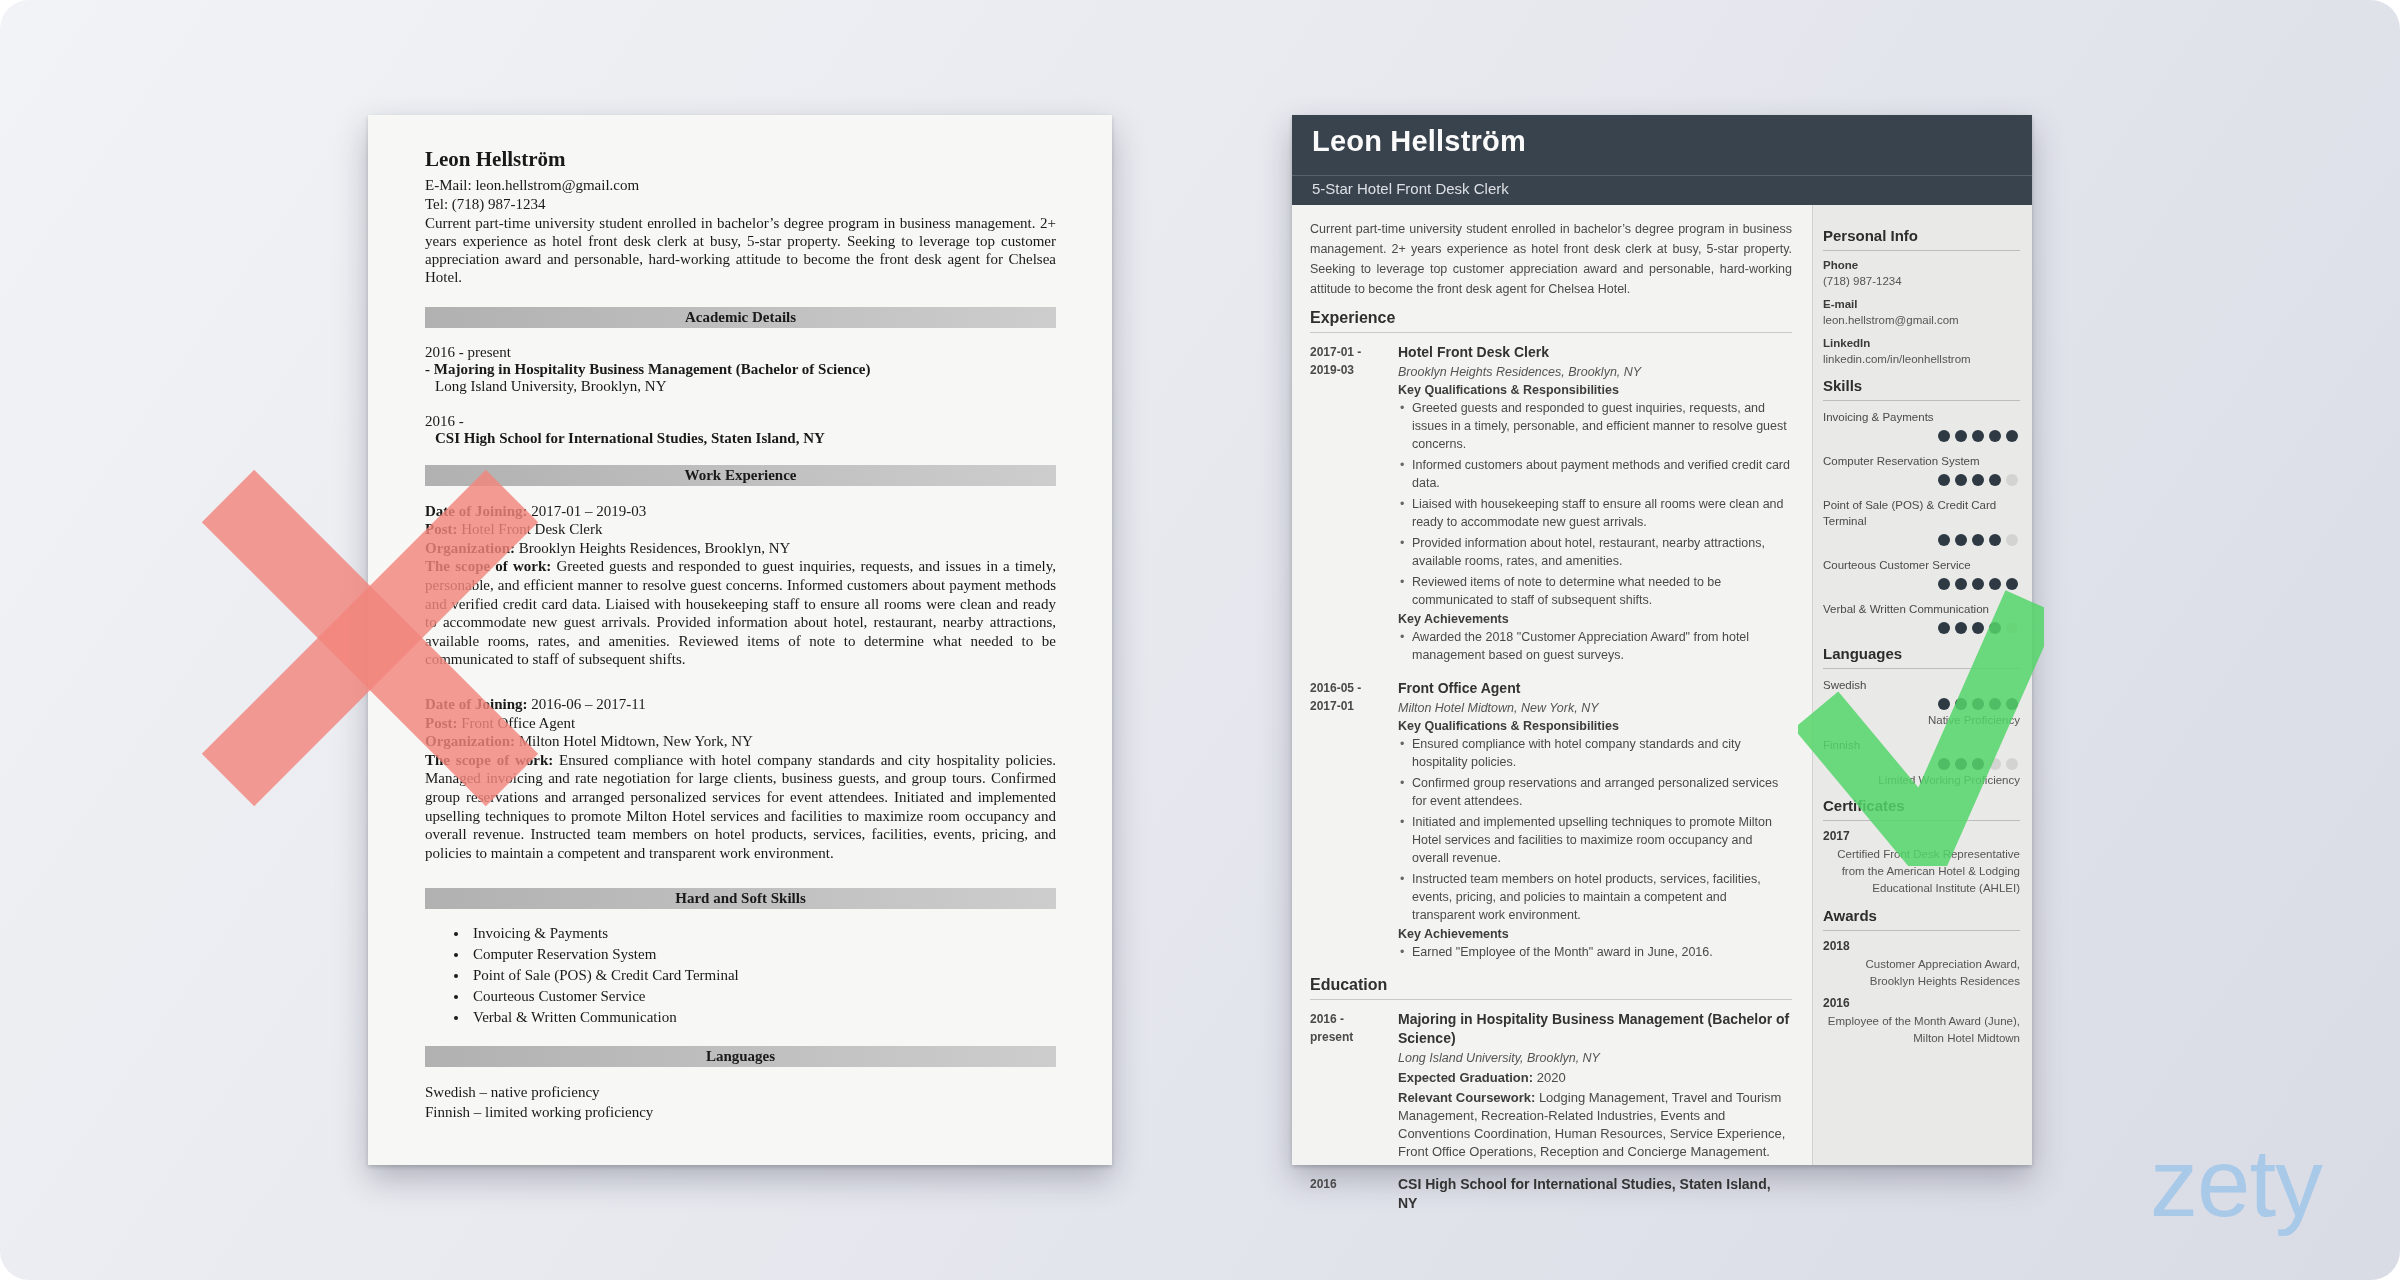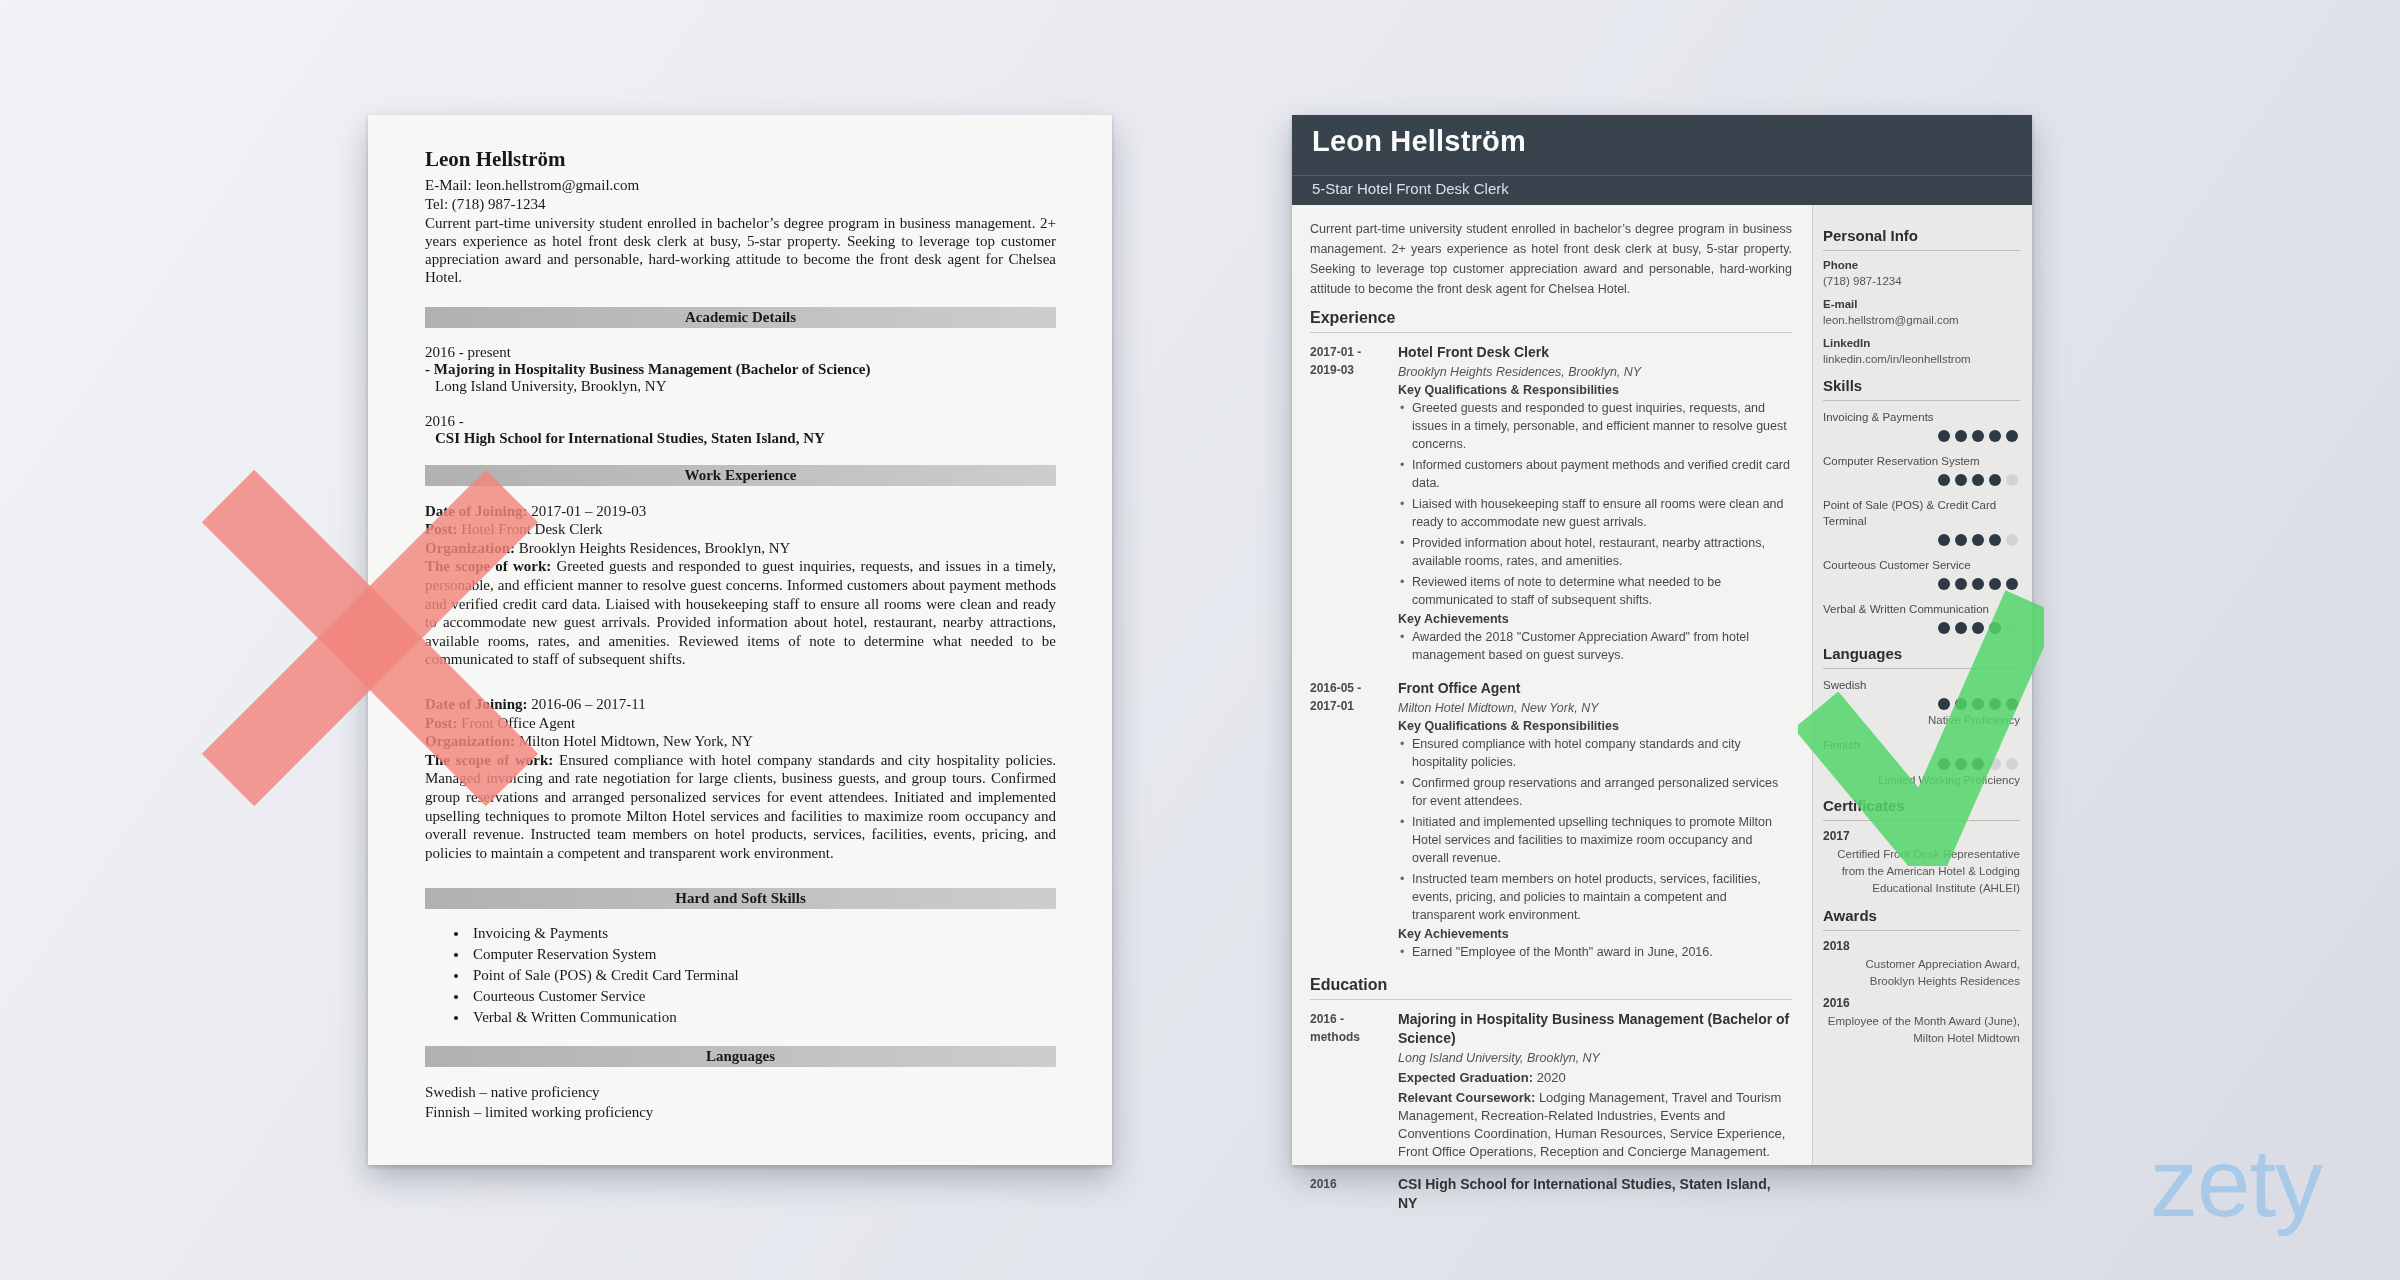--- a/index.html
+++ b/index.html
@@ -1,18 +1,18 @@
 <!DOCTYPE html>
 <html><head>
 <meta charset="utf-8">
 <style>
   html,body{margin:0;padding:0;}
   body{width:2400px;height:1280px;overflow:hidden;font-family:"Liberation Sans",sans-serif;}
   .stage{position:relative;width:2400px;height:1280px;
-    background:linear-gradient(125deg,#f2f3f6 0%,#e7e9ef 45%,#d9dbe5 100%);}
+    background:linear-gradient(125deg,#f2f3f6 0%,#e7e9ef 45%,#d9dbe5 100%);border-radius:29px;}
 
   
   .page{position:absolute;top:115px;height:1050px;box-shadow:0 14px 30px rgba(45,50,70,.30),0 2px 4px rgba(0,0,0,.18);}
 
   
   .page.bad{left:368px;width:744px;background:#f7f7f5;color:#191919;
     font-family:"Liberation Serif",serif;}
   .bad-inner{padding:32px 56px 0 57px;}
   .bad-name{font-size:21px;font-weight:bold;margin:0 0 4px;}
   .bad-contact{font-size:15px;line-height:1.25;}
@@ -188,21 +188,21 @@
               <li>Earned "Employee of the Month" award in June, 2016.</li>
             </ul>
         </div>
       </div>
 
       <div class="gm-h">Education</div>
 
       <div class="job">
         <div class="job-dates">
           <div>2016 -</div>
-          <div>methods</div>
+          <div>present</div>
         </div>
         <div class="job-body">
           <div class="job-title">Majoring in Hospitality Business Management (Bachelor of Science)</div>
           <div class="job-company">Long Island University, Brooklyn, NY</div>
           <div class="edu-kv"><b>Expected Graduation:</b><span> 2020</span></div>
           <div class="edu-kv"><b>Relevant Coursework:</b><span> Lodging Management, Travel and Tourism Management, Recreation-Related Industries, Events and Conventions Coordination, Human Resources, Service Experience, Front Office Operations, Reception and Concierge Management.</span></div>
         </div>
       </div>
 
       <div class="job">

